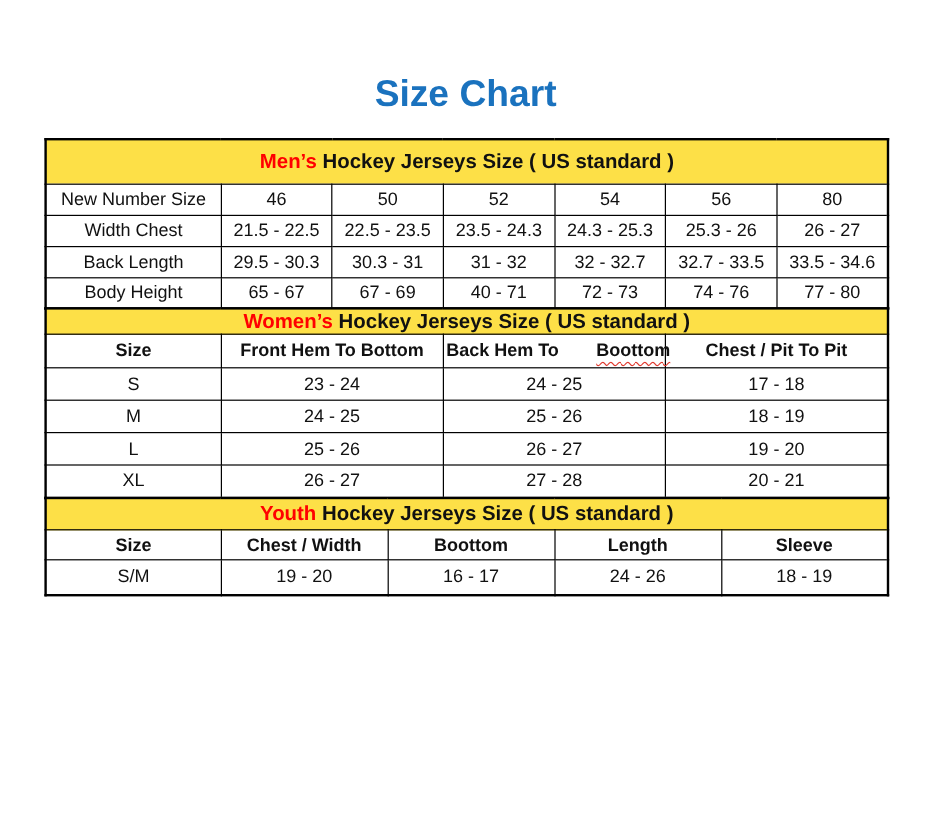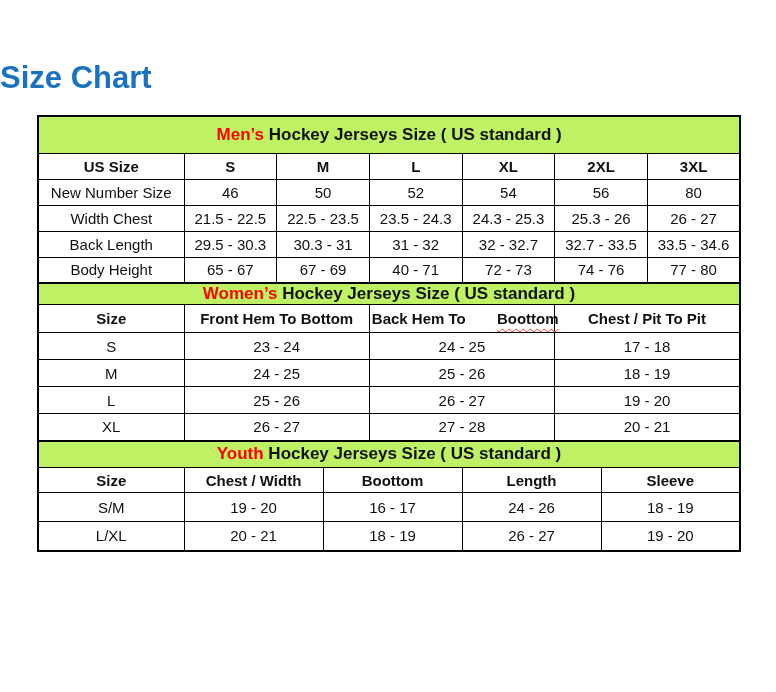--- a/index.html
+++ b/index.html
@@ -6,20 +6,21 @@
   html, body { margin: 0; padding: 0; }
   body {
     width: 776px; height: 692px;
     background: #ffffff;
     font-family: "Liberation Sans", sans-serif;
     color: #111111;
     overflow: hidden;
   }
   .page-title {
     margin: 60px 0 19px 0;
+    text-align: center;
     font-size: 31px;
     font-weight: bold;
     color: #1a72be;
   }
   .chart-wrap { width: 702px; margin-left: 37px; }
   table.size-table {
     width: 702px;
     border-collapse: collapse;
     table-layout: fixed;
     border: 2px solid #000;
@@ -28,21 +29,21 @@
   .size-table th, .size-table td {
     border: 1.5px solid #000;
     text-align: center;
     vertical-align: middle;
     padding: 0 2px;
     font-size: 15px;
     font-weight: normal;
     white-space: nowrap;
   }
   .band td {
-    background: #bef264;
+    background: #fde047;
     font-weight: bold;
     font-size: 17px;
     height: 37px;
   }
   .red { color: #ff0000; }
   .head-row th { font-weight: bold; }
   .rowlabel-bold { font-weight: bold; }
   
   .t-mens .head-row th, .t-mens .data-row td { height: 26px; }
   .t-womens .band td { height: 16px; }
@@ -72,29 +73,20 @@
       <col style="width:92.7px">
         <col style="width:92.7px">
         <col style="width:92.7px">
       <col style="width:92.7px">
         <col style="width:92.7px">
         <col style="width:92.7px">
     </colgroup>
     <tbody>
         <tr class="band">
       <td colspan="7"><span class="red">Men’s</span><span> Hockey Jerseys Size ( US standard )</span></td>
-    </tr>
-    <tr class="head-row">
-      <th>US Size</th>
-      <th>S</th>
-      <th>M</th>
-      <th>L</th>
-      <th>XL</th>
-      <th>2XL</th>
-      <th>3XL</th>
     </tr>
     <tr class="data-row">
       <td>New Number Size</td>
       <td>46</td>
       <td>50</td>
       <td>52</td>
       <td>54</td>
       <td>56</td>
       <td>80</td>
     </tr>
@@ -191,23 +183,16 @@
       <th>Length</th>
       <th>Sleeve</th>
     </tr>
     <tr class="data-row">
       <td class="rowlabel-bold">S/M</td>
       <td>19 - 20</td>
       <td>16 - 17</td>
       <td>24 - 26</td>
       <td>18 - 19</td>
     </tr>
-    <tr class="data-row">
-      <td class="rowlabel-bold">L/XL</td>
-      <td>20 - 21</td>
-      <td>18 - 19</td>
-      <td>26 - 27</td>
-      <td>19 - 20</td>
-    </tr>
   </tbody>
     </table>
 
 </div>
 
 </body></html>

